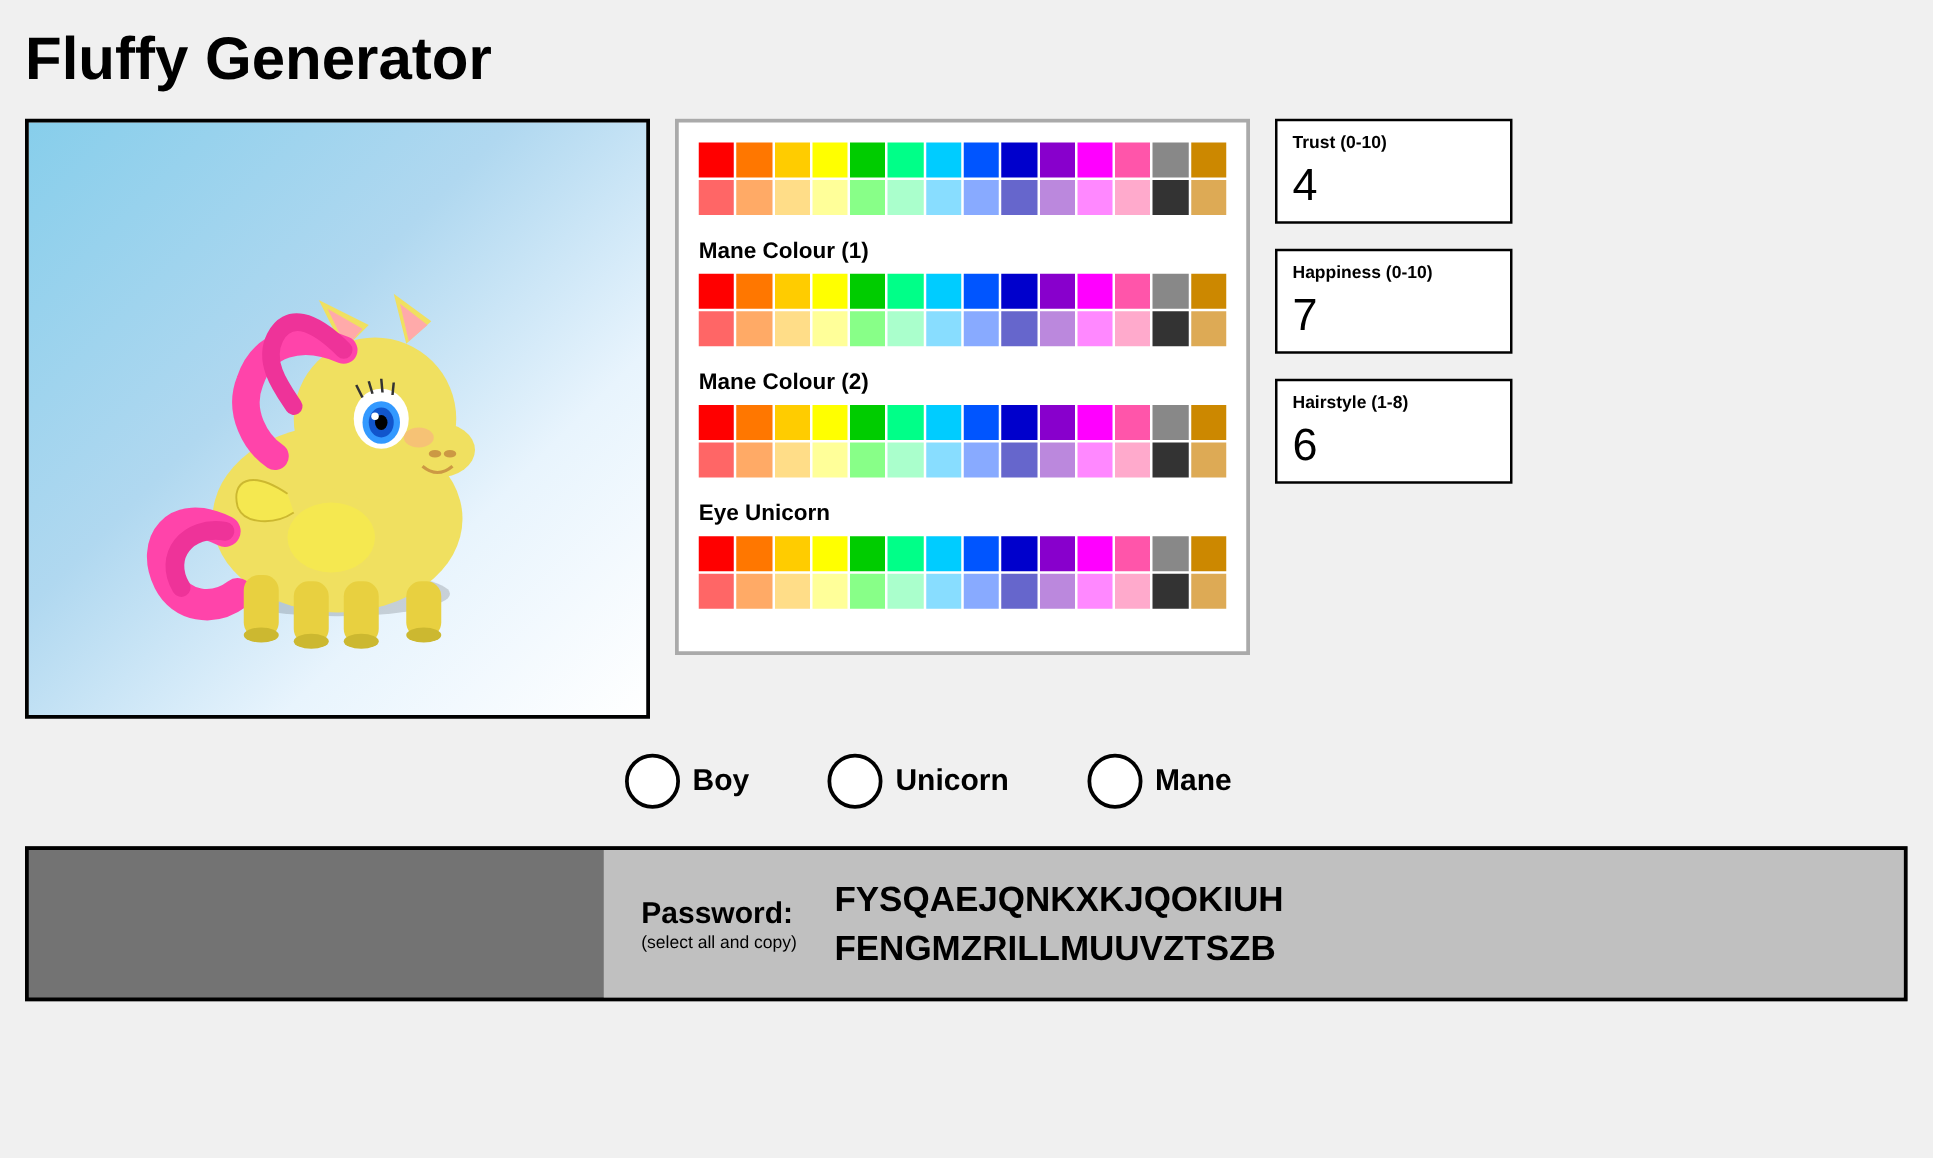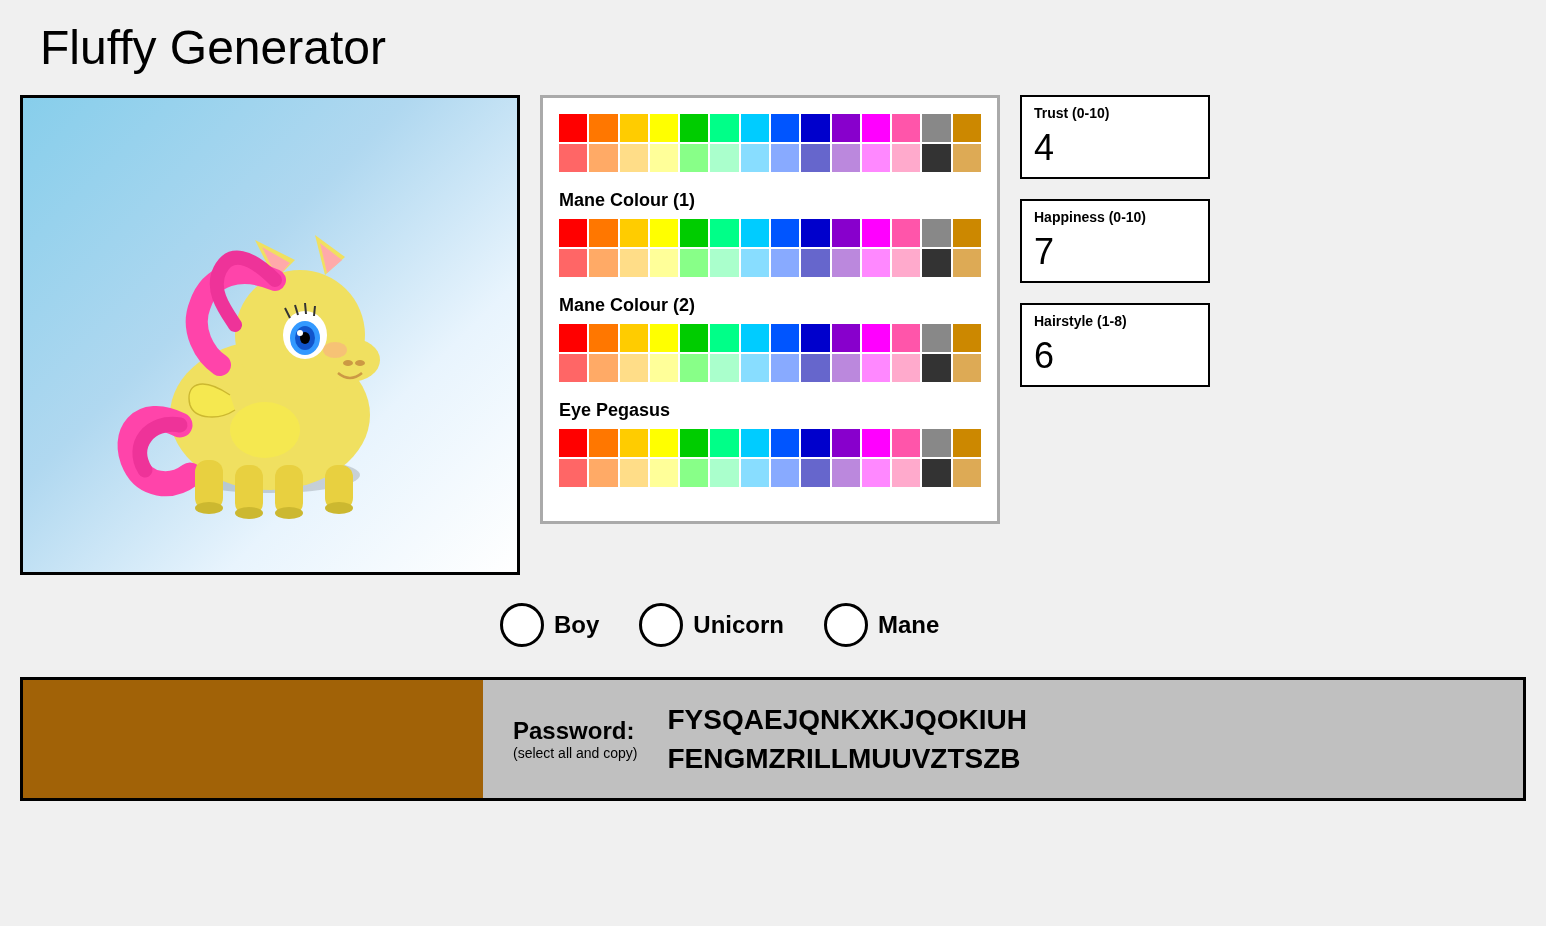--- a/index.html
+++ b/index.html
@@ -5,24 +5,23 @@
     * { box-sizing: border-box; margin: 0; padding: 0; }
     body {
       background: #f0f0f0;
       font-family: Arial, sans-serif;
       width: 1546px;
       min-height: 926px;
       padding: 20px;
     }
     #app-title {
       font-size: 48px;
-      font-weight: normal;
+      font-weight: bold;
       margin-bottom: 20px;
       color: #000;
-      margin-left: 20px;
     }
     .main-layout {
       display: flex;
       gap: 20px;
       align-items: flex-start;
     }
     
     .pony-frame {
       border: 3px solid #000;
       width: 500px;
@@ -87,21 +86,21 @@
     }
     .stat-value {
       font-size: 36px;
       font-weight: normal;
     }
 
     
     .options-row {
       display: flex;
       align-items: center;
-      gap: 40px;
+      gap: 63px;
       margin-top: 28px;
       padding-left: 480px;
     }
     .option-item {
       display: flex;
       align-items: center;
       gap: 10px;
       font-size: 24px;
       font-weight: bold;
       cursor: pointer;
@@ -123,21 +122,21 @@
     .checkmark-svg {
       width: 34px;
       height: 34px;
     }
 
     
     .password-section {
       margin-top: 30px;
       border: 3px solid #000;
       display: flex;
-      background: #a16207;
+      background: #737373;
       min-height: 120px;
     }
     .password-left {
       width: 460px;
       flex-shrink: 0;
     }
     .password-content {
       background: #c0c0c0;
       padding: 20px 30px;
       display: flex;
@@ -324,21 +323,21 @@
             <div class="color-cell" style="background: rgb(136, 170, 255);"></div>
             <div class="color-cell" style="background: rgb(102, 102, 204);"></div>
             <div class="color-cell" style="background: rgb(187, 136, 221);"></div>
             <div class="color-cell" style="background: rgb(255, 136, 255);"></div>
             <div class="color-cell" style="background: rgb(255, 170, 204);"></div>
             <div class="color-cell" style="background: rgb(51, 51, 51);"></div>
             <div class="color-cell" style="background: rgb(221, 170, 85);"></div>
           </div>
         </div>
         <div class="color-section">
-          <div class="color-section-label">Eye Pegasus</div>
+          <div class="color-section-label">Eye Unicorn</div>
           <div class="color-grid">
             <div class="color-cell" style="background: rgb(255, 0, 0);"></div>
             <div class="color-cell" style="background: rgb(255, 119, 0);"></div>
             <div class="color-cell" style="background: rgb(255, 204, 0);"></div>
             <div class="color-cell" style="background: rgb(255, 255, 0);"></div>
             <div class="color-cell" style="background: rgb(0, 204, 0);"></div>
             <div class="color-cell" style="background: rgb(0, 255, 136);"></div>
             <div class="color-cell" style="background: rgb(0, 204, 255);"></div>
             <div class="color-cell" style="background: rgb(0, 85, 255);"></div>
             <div class="color-cell" style="background: rgb(0, 0, 204);"></div>

